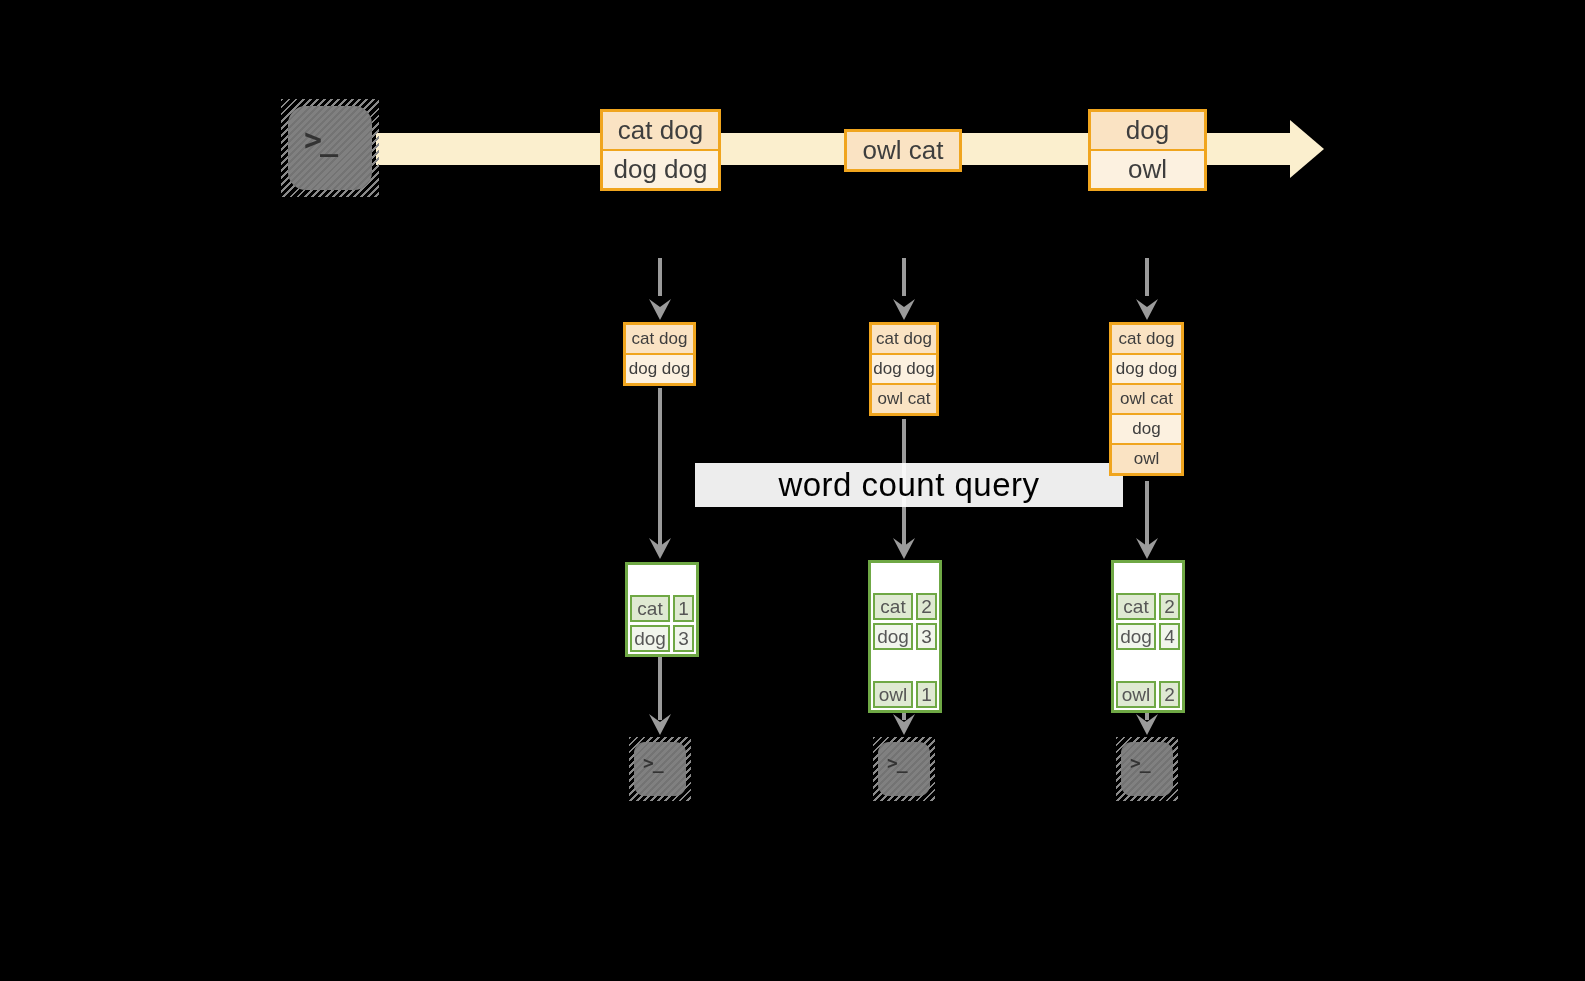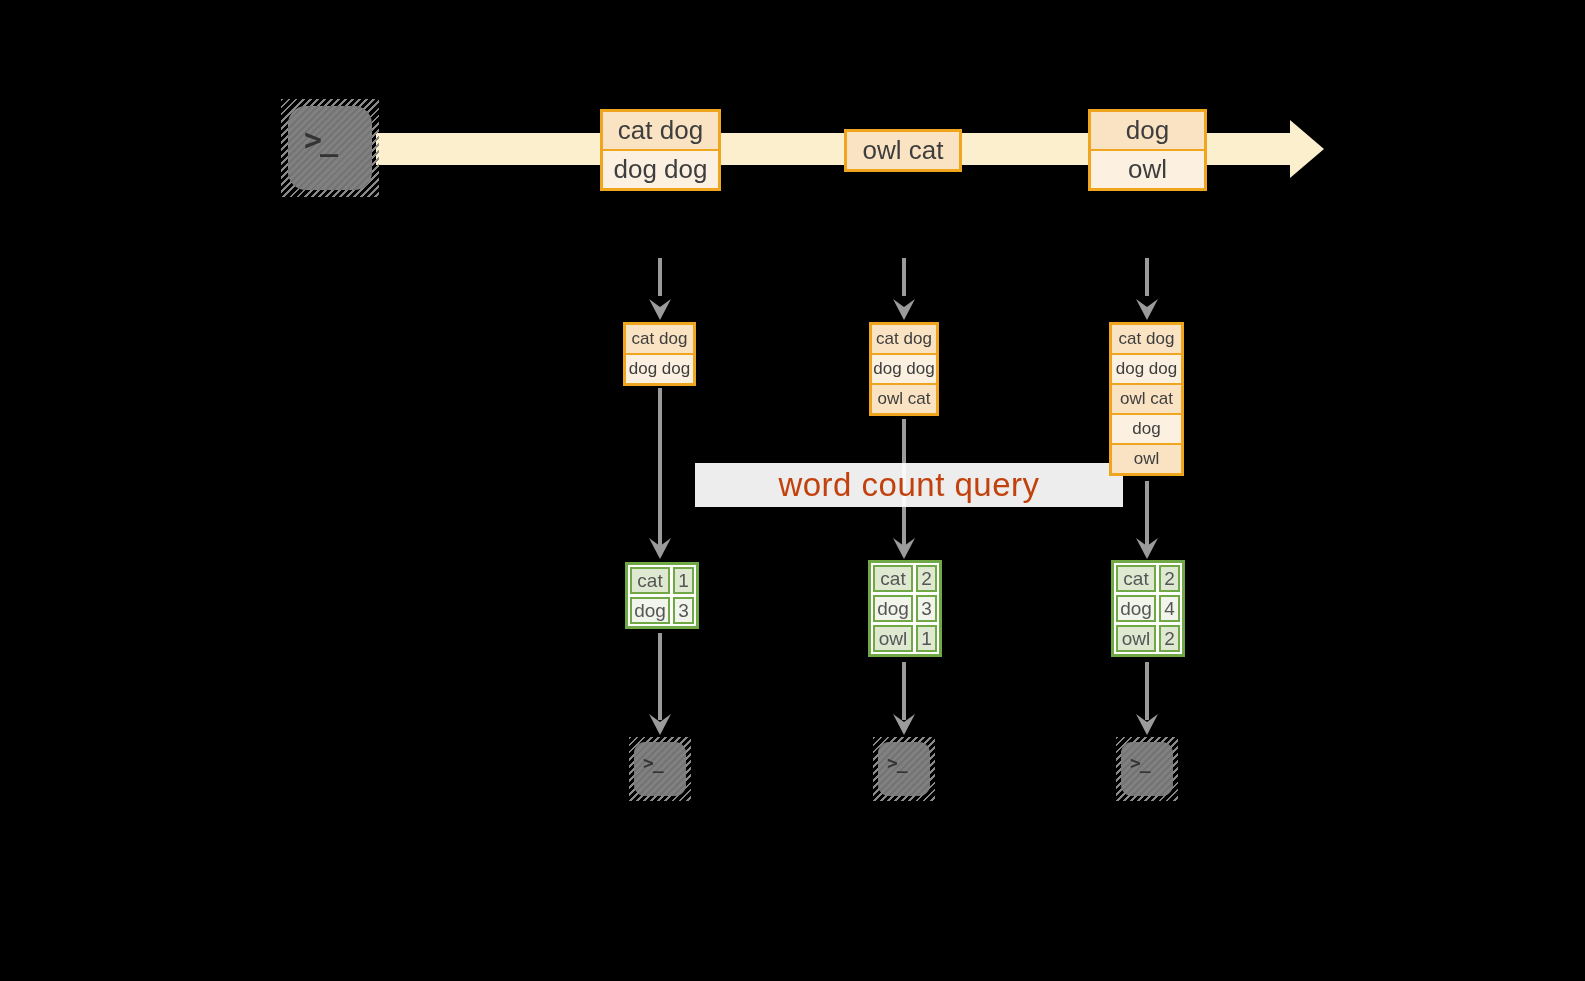--- a/index.html
+++ b/index.html
@@ -70,32 +70,32 @@
   .statebox .srow + .srow{border-top:2px solid var(--orange);}
   .state-1{left:623px;top:322px;width:67px;}
   .state-2{left:869px;top:322px;width:64px;}
   .state-3{left:1109px;top:322px;width:69px;}
 
   
   .query-band{
     position:absolute;z-index:2;left:695px;top:463px;width:428px;height:44px;
     background:rgba(255,255,255,0.93);display:flex;align-items:center;justify-content:center;
   }
-  .query-band .label{font-size:33px;color:#c2410c;letter-spacing:0.5px;}
+  .query-band .label{font-size:33px;color:#000000;letter-spacing:0.5px;}
 
   
   .wc-table{
     position:absolute;z-index:3;border:3px solid var(--green);background:#ffffff;
     padding:2px;display:grid;grid-template-columns:40px 21px;gap:3px;
   }
   .wc-table .cell{
     border:2px solid var(--green);height:23px;line-height:23px;text-align:center;
     font-size:19px;color:#565656;background:var(--sage-light);
   }
-  .wc-table .cell.odd{background:var(--sage);}
+  .wc-table .cell.odd{background:var(--sage);margin-top:28px;}
   .table-1{left:625px;top:562px;}
   .table-2{left:868px;top:560px;}
   .table-3{left:1111px;top:560px;}
 </style>
 </head>
 <body>
 
 <div class="canvas">
 
   <svg class="connectors" width="1585" height="981" viewBox="0 0 1585 981">

